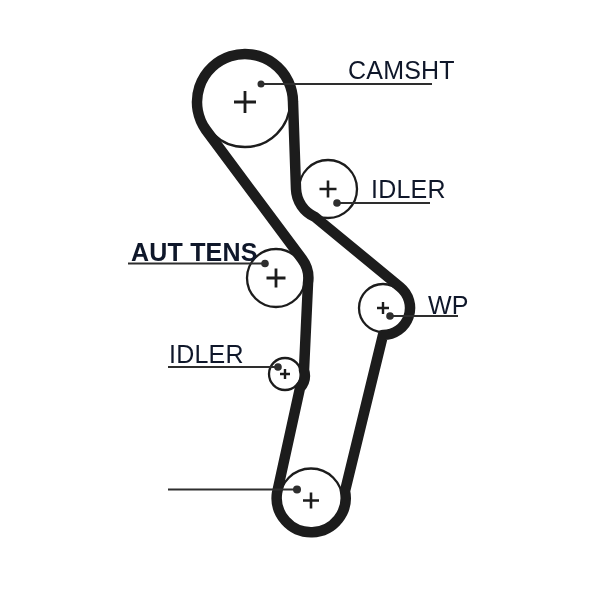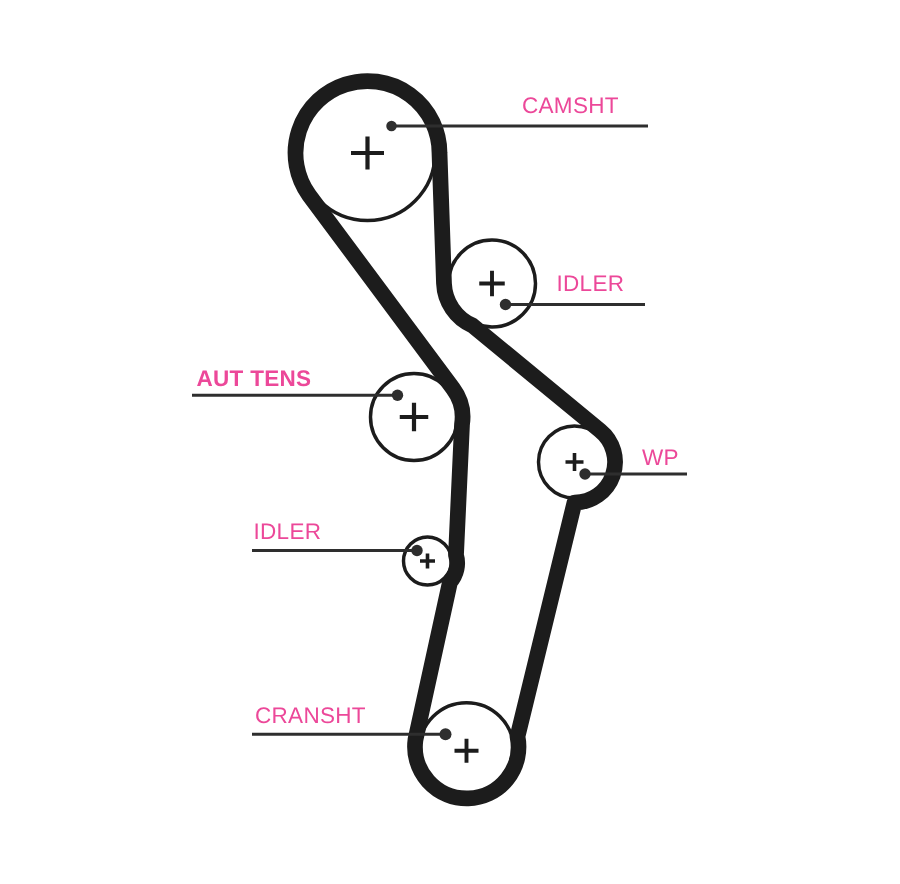--- a/index.html
+++ b/index.html
@@ -7,23 +7,23 @@
     position: relative;
     width: 600px;
     height: 589px;
     background: #ffffff;
     font-family: "Liberation Sans", sans-serif;
     overflow: hidden;
   }
   .stage svg { position: absolute; left: 0; top: 0; }
   .label {
     position: absolute;
-    font-size: 15px;
+    font-size: 25px;
     line-height: 19px;
-    color: #ec4899;
+    color: #0f172a;
     letter-spacing: 0.2px;
     white-space: pre;
   }
   .lbl-camsht      { left: 348px; top: 61px;  }
   .lbl-idler-upper { left: 371px; top: 180px; }
   .lbl-aut-tens    { left: 131px; top: 243px; font-weight: bold; }
   .lbl-wp          { left: 428px; top: 296px; text-align: center; }
   .lbl-idler-lower { left: 169px; top: 345px; }
   .lbl-cransht     { left: 170px; top: 468px; }
 </style>
@@ -76,15 +76,14 @@
     <circle cx="390" cy="316" r="3.8" fill="#2e2e2e"></circle>
     <circle cx="278" cy="367" r="3.8" fill="#2e2e2e"></circle>
     <circle cx="297" cy="489.5" r="4" fill="#2e2e2e"></circle>
   </svg>
 
   <div class="label lbl-camsht">CAMSHT</div>
   <div class="label lbl-idler-upper">IDLER</div>
   <div class="label lbl-aut-tens">AUT TENS</div>
   <div class="label lbl-wp">WP</div>
   <div class="label lbl-idler-lower">IDLER</div>
-  <div class="label lbl-cransht">CRANSHT</div>
 
 </div>
 
 </body></html>

